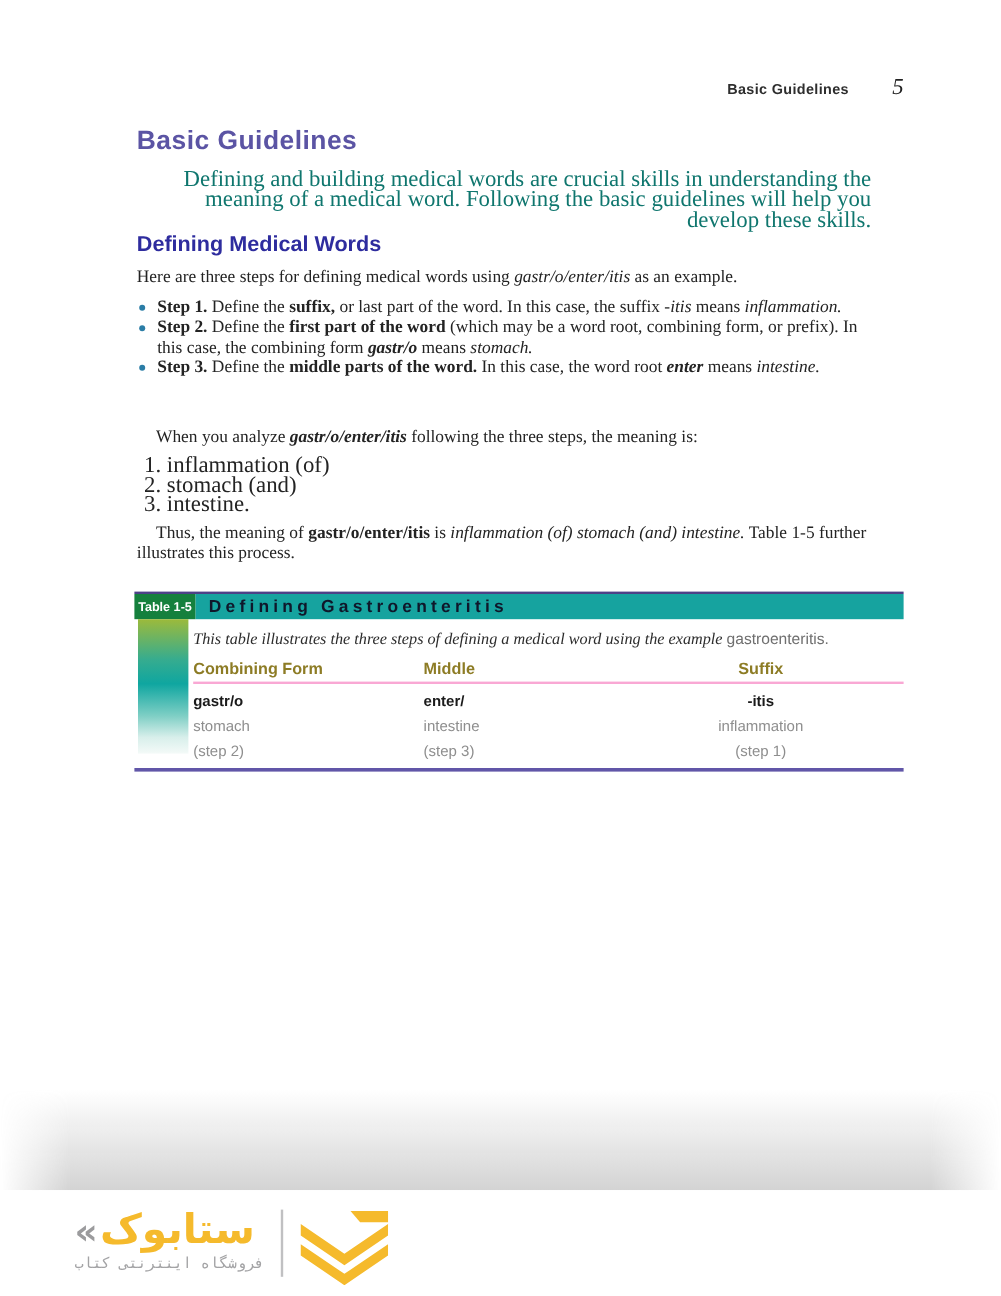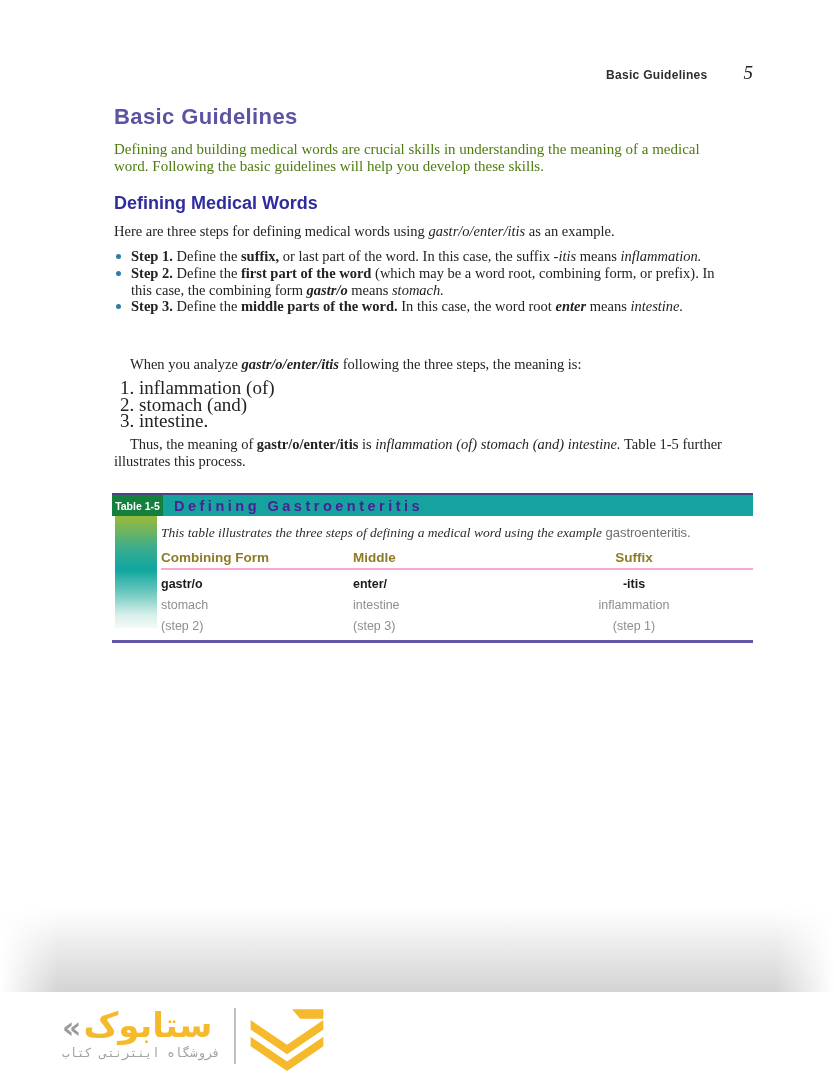--- a/index.html
+++ b/index.html
@@ -22,21 +22,21 @@
     font-family:"Liberation Serif",serif; font-style:italic; font-size:19px; color:#222;
   }
   
   .h1 {
     position:absolute; left:114px; top:104px;
     font-family:"Liberation Sans","DejaVu Sans",sans-serif;
     font-weight:bold; font-size:22px; letter-spacing:.4px; color:#5b54a4;
   }
   .intro {
     position:absolute; left:114px; top:141px; width:612px;
-    font-size:15px; line-height:17.2px; color:#4d7c0f;
+    font-size:19px; line-height:17.2px; color:#0f766e;text-align:right;
   }
   .h2 {
     position:absolute; left:114px; top:193px;
     font-family:"Liberation Sans","DejaVu Sans",sans-serif;
     font-weight:bold; font-size:18px; color:#2e2c9e;
   }
   .lead {
     position:absolute; left:114px; top:223px; width:620px;
     font-size:14.5px; line-height:17.2px;
   }
@@ -70,21 +70,21 @@
   .t15-header {
     display:flex; height:23px; border-top:2px solid #4c4187;
     font-family:"Liberation Sans","DejaVu Sans",sans-serif;
   }
   .t15-label {
     width:51px; background:#15803d; color:#fff;
     font-weight:bold; font-size:10.5px;
     display:flex; align-items:center; justify-content:center;
   }
   .t15-titlebar {
-    flex:1; background:#16a39f; color:#4c1d95;
+    flex:1; background:#16a39f; color:#0f172a;
     display:flex; align-items:center; padding-left:11px;
     font-weight:bold; font-size:14.5px; letter-spacing:3.5px;
   }
   .t15-body { position:relative; padding:9px 0 0 49px; min-height:116px; }
   .t15-strip {
     position:absolute; left:3px; top:0; width:42px; height:112px;
     background:linear-gradient(180deg,#9cba3b 0%,#36ac8f 30%,#0fa6a0 48%,
                #7fcfc5 72%,#d8efeb 88%,#f4faf8 100%);
   }
   .t15-caption { font-size:13.5px; font-style:italic; color:#2c2c2c; margin-bottom:9px; }

